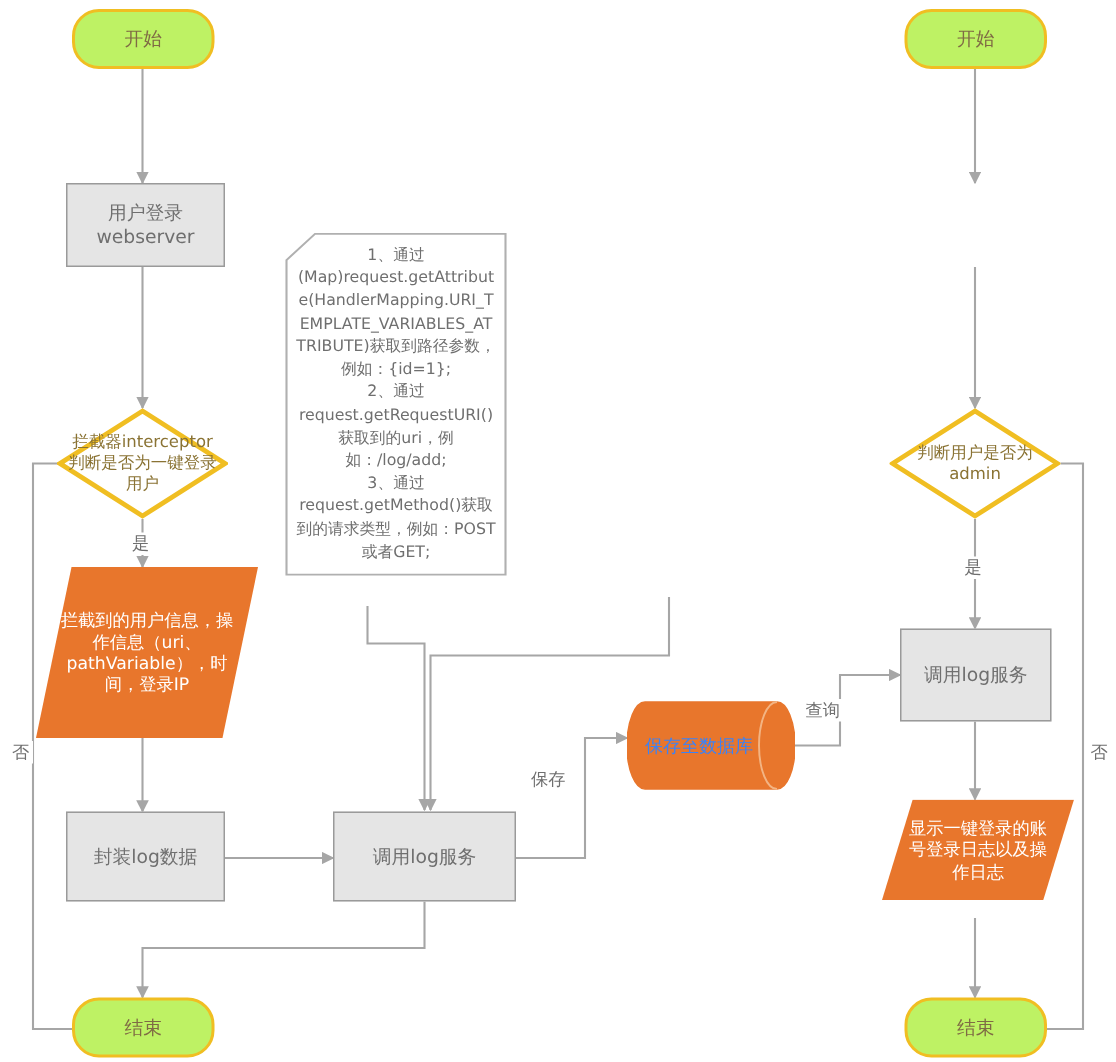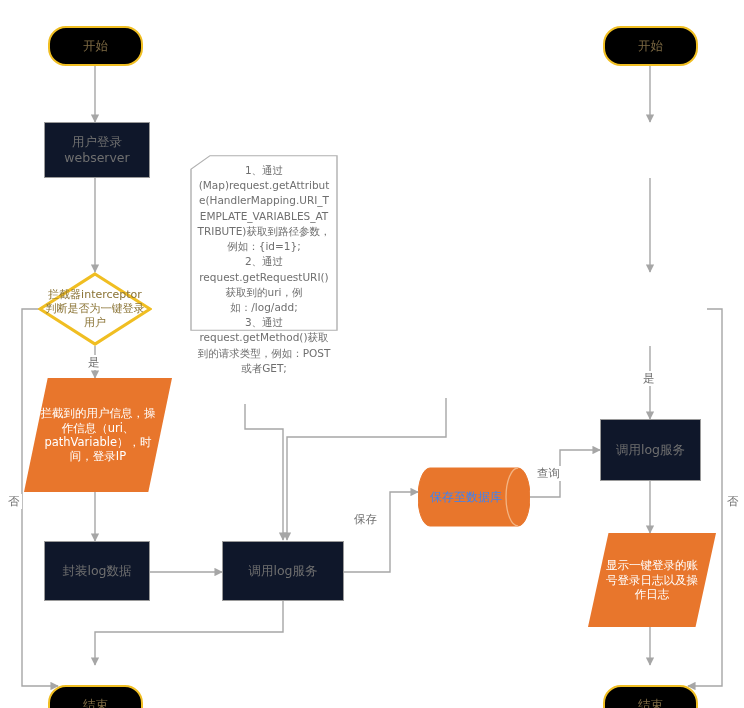--- a/index.html
+++ b/index.html
@@ -36,29 +36,28 @@
     display: block;
     width: 100%;
     line-height: 1.25;
     white-space: pre-line;
     word-break: break-word;
   }
   
   .n-terminal {
     border: 2.5px solid #F0BE22;
     border-radius: 18px;
-    background: #000000;
+    background: #bef264;
     color: #7F6B44;
     font-size: 12.5px;
-    margin-top: 20px;
   }
   
   .n-process {
     border: 1.5px solid #9A9A9A;
-    background: #0f172a;
+    background: #e5e5e5;
     color: #6F6F6F;
     font-size: 12.5px;
   }
   
   .n-decision {
     background: transparent;
     color: #8A7334;
     font-size: 11px;
   }
   .n-decision .diamond-shape {
@@ -214,35 +213,41 @@
       <path d="M 100 1 A 12 29 0 0 0 100 59" fill="none" stroke="#F3B483" stroke-width="1.3"></path>
     </svg>
     <span class="node-label">保存至数据库</span>
   </div>
 
   <div class="node n-terminal" style="left:603px; top:6px; width:95px; height:40px;">
     <span class="node-label">开始</span>
   </div>
 
 
+  <div class="node n-decision" style="left:593px; top:272px; width:114px; height:74px;">
+    <svg class="diamond-shape" viewBox="0 0 114 74" preserveAspectRatio="none">
+      <polygon points="57,2 112,37 57,72 2,37" fill="#FFFFFF" stroke="#F0BE22" stroke-width="3.2"></polygon>
+    </svg>
+    <span class="node-label">判断用户是否为admin</span>
+  </div>
 
   <div class="node n-process" style="left:600px; top:419px; width:101px; height:62px;">
     <span class="node-label">调用log服务</span>
   </div>
 
-  <div class="node n-data" style="left:588px; top:533px; width:128px; height:94px;">
+  <div class="node n-data" style="left:588px; top:533px; width:128px; height:67px;">
     <span class="para-shape"></span>
     <span class="node-label">显示一键登录的账号登录日志以及操作日志</span>
   </div>
 
   <div class="node n-terminal" style="left:603px; top:665px; width:95px; height:40px;">
     <span class="node-label">结束</span>
   </div>
 
-  <div class="node n-note" style="left:190px; top:155px; width:148px; height:176px;">
+  <div class="node n-note" style="left:190px; top:155px; width:148px; height:229px;">
     <svg class="note-shape" viewBox="0 0 148 249" preserveAspectRatio="none">
       <path d="M 20 1 L 147 1 L 147 248 L 1 248 L 1 20 Z" fill="#FFFFFF" stroke="#B0B0B0" stroke-width="1.4"></path>
     </svg>
     <span class="node-label">1、通过(Map)request.getAttribute(HandlerMapping.URI_TEMPLATE_VARIABLES_ATTRIBUTE)获取到路径参数，例如：{id=1};
 2、通过request.getRequestURI()获取到的uri，例如：/log/add;
 3、通过request.getMethod()获取到的请求类型，例如：POST或者GET;</span>
   </div>
 
 
 </div>

